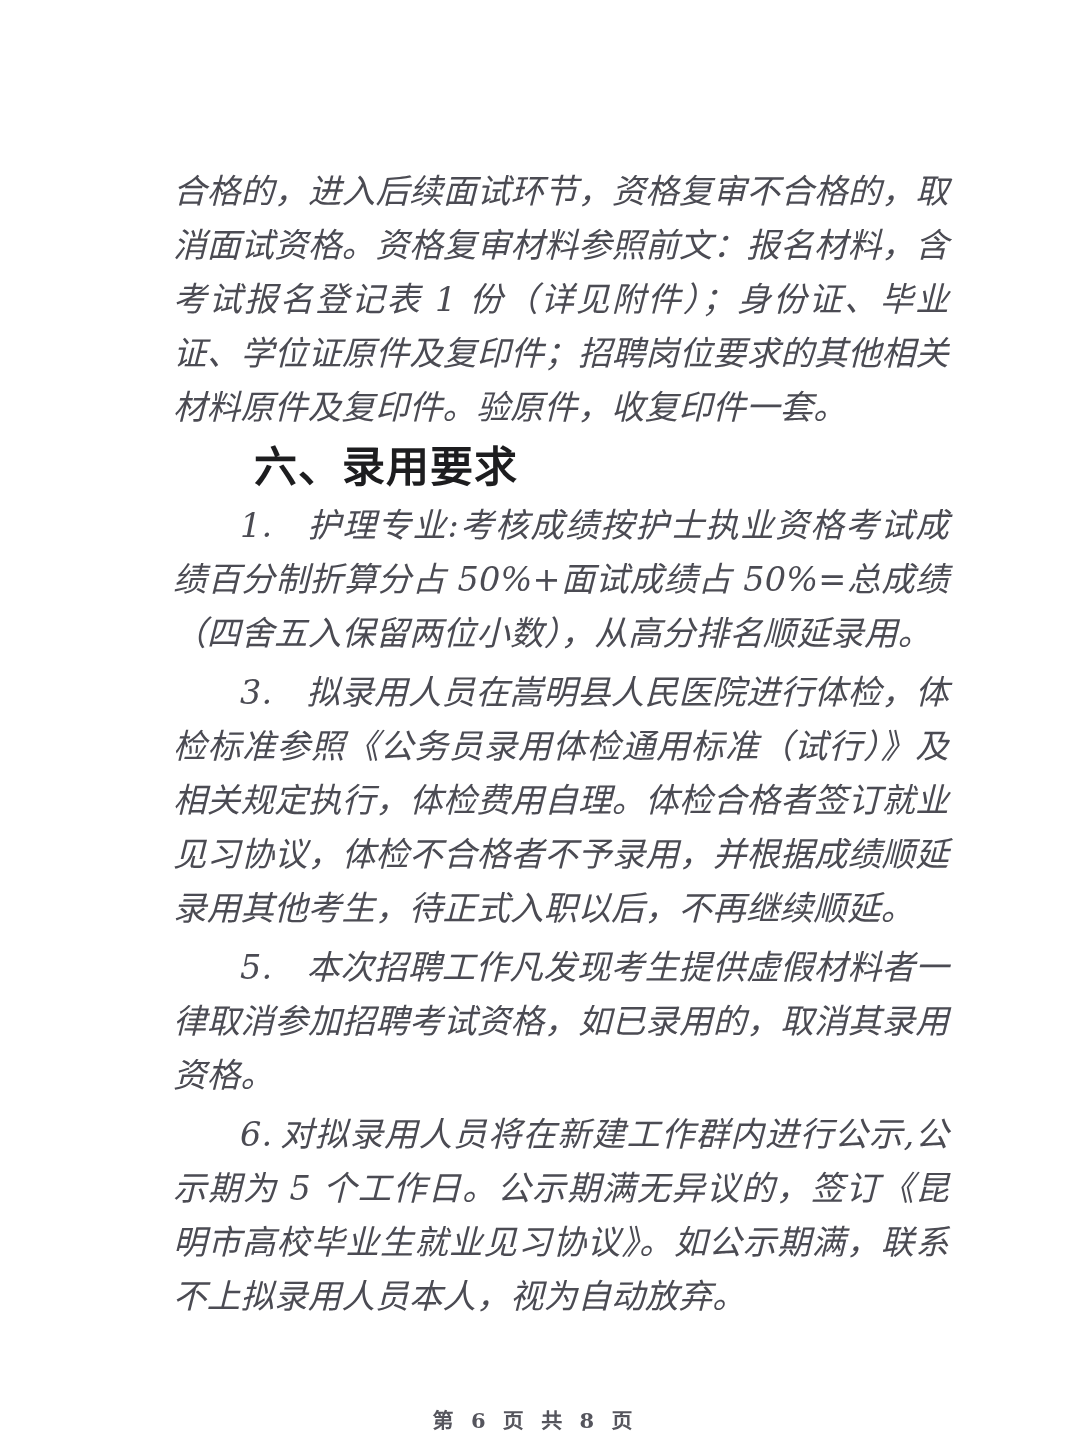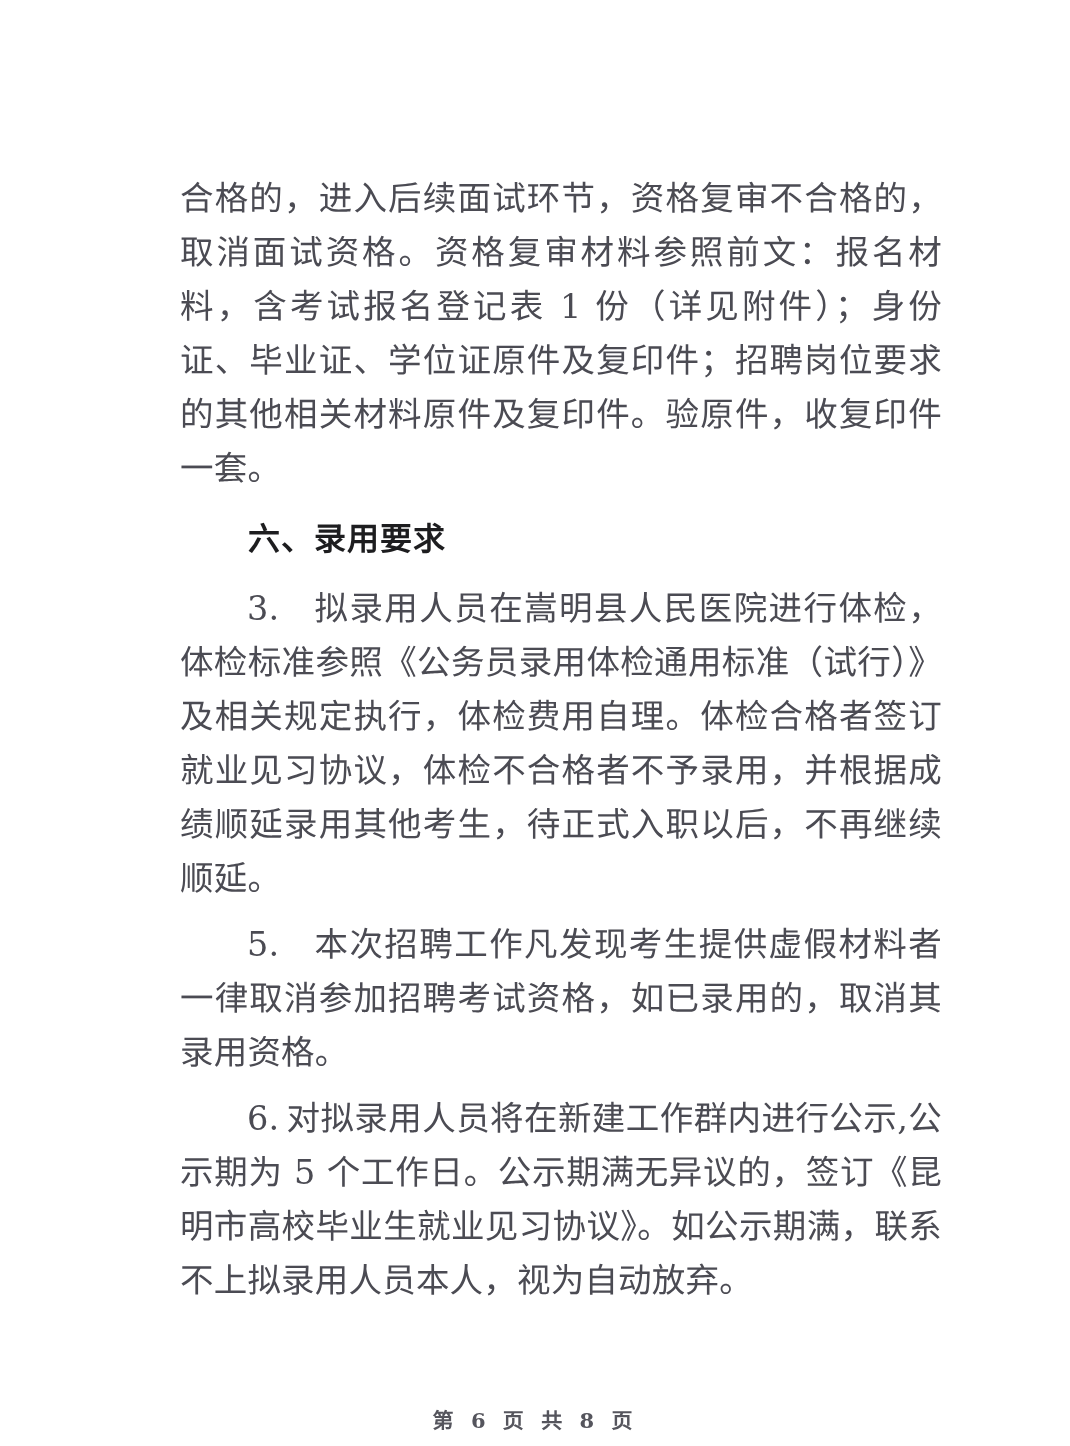--- a/index.html
+++ b/index.html
@@ -21,46 +21,47 @@
 
   
   .content {
     position: absolute;
     left: 168px;
     top: 160px;
     width: 786px;
   }
 
   .para {
-    margin: 12px;
+    margin: 5px;
     font-size: 33.5px;
     line-height: 54px;
     color: #4b4b53;
     text-align: justify;
     text-justify: inter-ideograph;
     letter-spacing: 0.2px;
     font-weight: 400;
+    font-style: italic;
   }
 
   
   .para.flush {
     text-indent: 0;
   }
 
   
   .para.indent {
     text-indent: 2em;
   }
 
   
   .heading {
-    margin: 16px;
+    margin: 0;
     padding-left: 2em;
     font-family: "DejaVu Sans", "Liberation Sans", sans-serif;
-    font-size: 32px;
+    font-size: 43px;
     line-height: 54px;
     font-weight: 700;
     color: #1d1d1f;
     letter-spacing: 1px;
     white-space: nowrap;
   }
 
   
   .num {
     font-family: "DejaVu Serif", "Liberation Serif", serif;
@@ -92,20 +93,21 @@
 <body>
 
 <div class="page">
 
   <div class="content">
 
     <p class="para flush">合格的，进入后续面试环节，资格复审不合格的，取消面试资格。资格复审材料参照前文：报名材料，含考试报名登记表 1 份（详见附件）；身份证、毕业证、学位证原件及复印件；招聘岗位要求的其他相关材料原件及复印件。验原件，收复印件一套。</p>
 
     <h2 class="heading">六、录用要求</h2>
 
+    <p class="para indent"><span class="num gap-wide">1.</span><span>护理专业:考核成绩按护士执业资格考试成绩百分制折算分占 50%+面试成绩占 50%=总成绩（四舍五入保留两位小数），从高分排名顺延录用。</span></p>
 
 
     <p class="para indent"><span class="num gap-wide">3.</span><span>拟录用人员在嵩明县人民医院进行体检，体检标准参照《公务员录用体检通用标准（试行）》及相关规定执行，体检费用自理。体检合格者签订就业见习协议，体检不合格者不予录用，并根据成绩顺延录用其他考生，待正式入职以后，不再继续顺延。</span></p>
 
 
     <p class="para indent"><span class="num gap-wide">5.</span><span>本次招聘工作凡发现考生提供虚假材料者一律取消参加招聘考试资格，如已录用的，取消其录用资格。</span></p>
 
     <p class="para indent"><span class="num gap-narrow">6.</span><span>对拟录用人员将在新建工作群内进行公示,公示期为 5 个工作日。公示期满无异议的，签订《昆明市高校毕业生就业见习协议》。如公示期满，联系不上拟录用人员本人，视为自动放弃。</span></p>
 
   </div>

